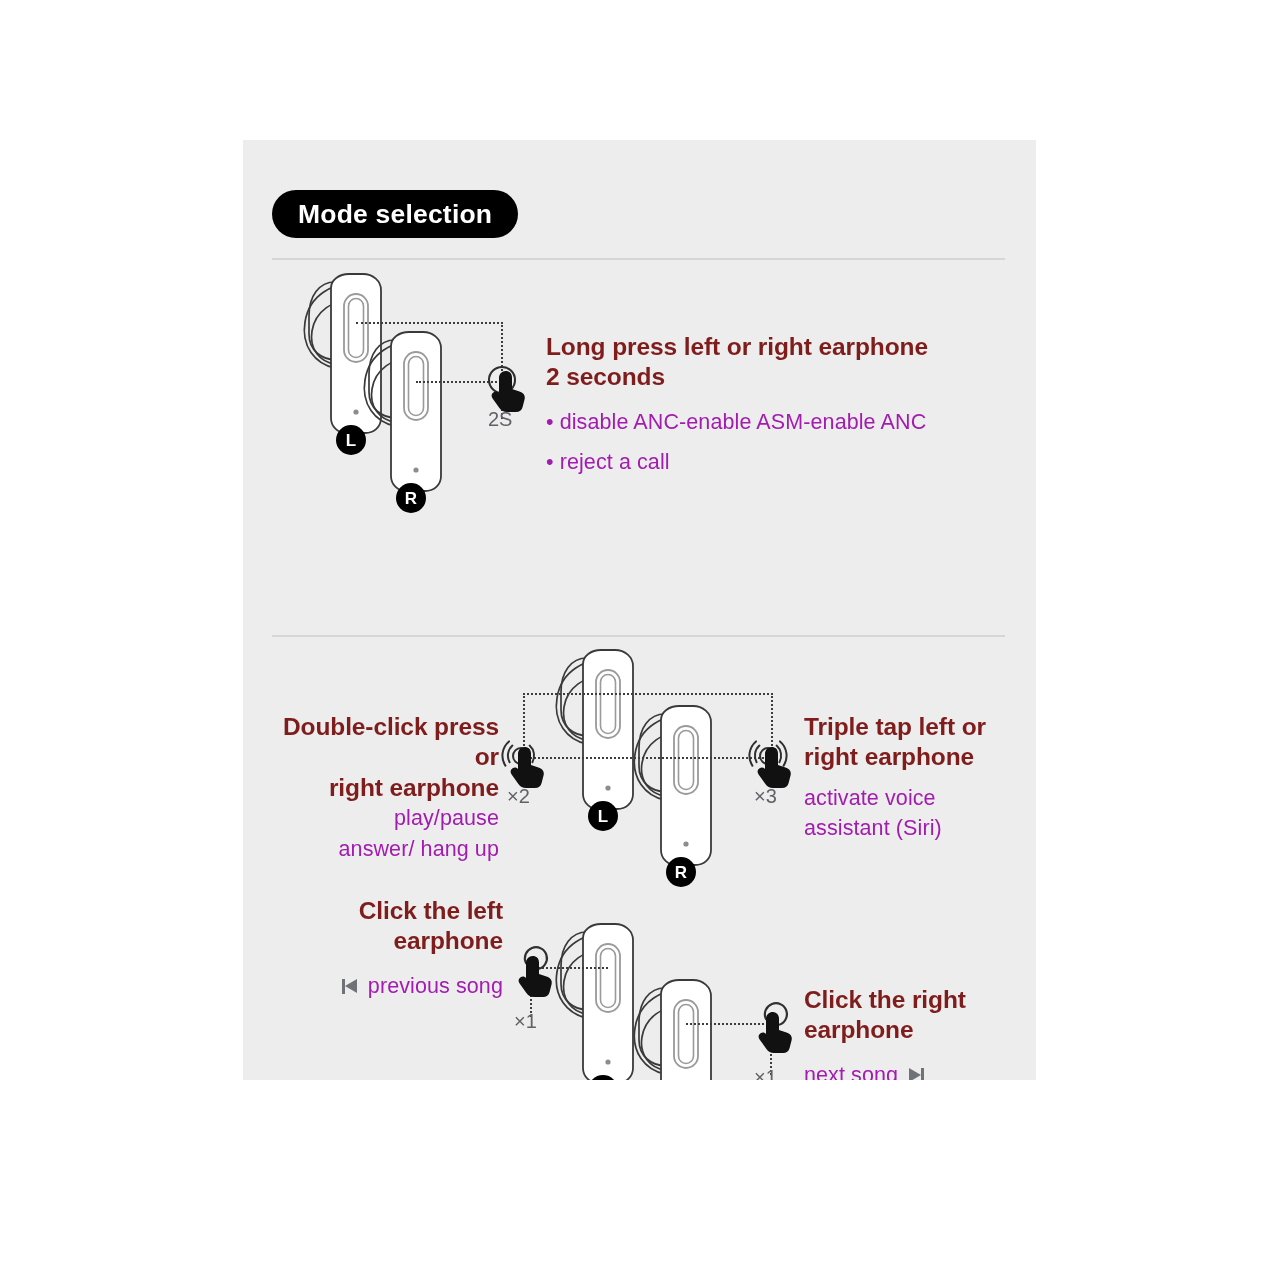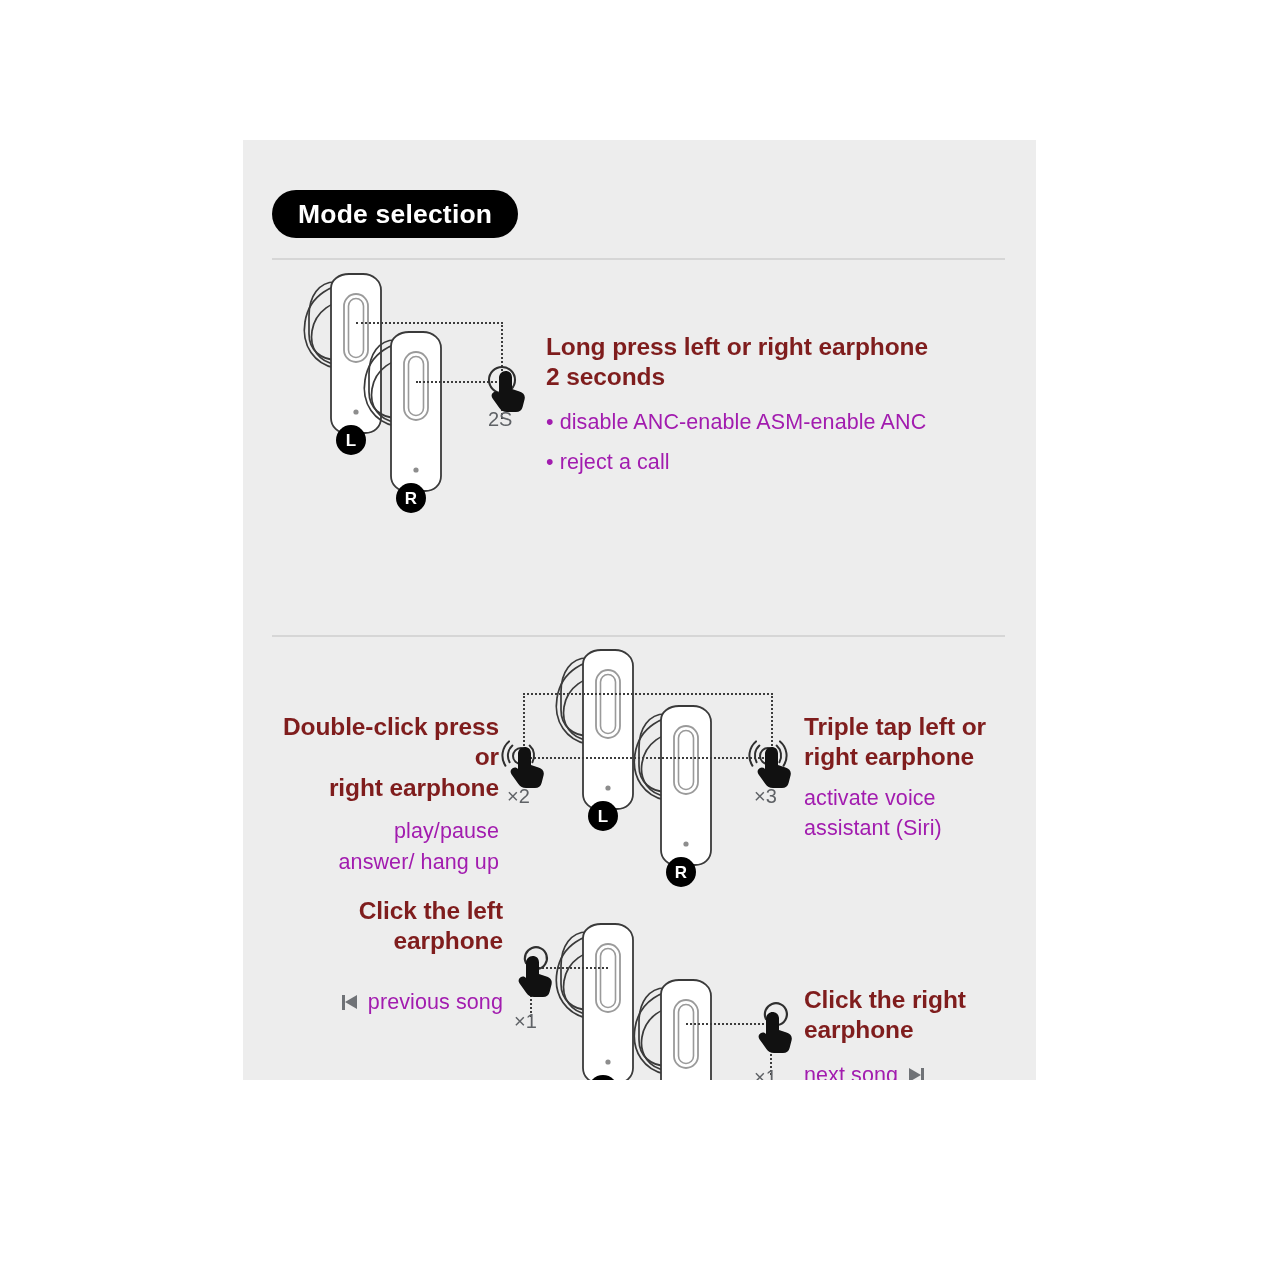--- a/index.html
+++ b/index.html
@@ -44,27 +44,27 @@
 
   .blk{position:absolute;}
 
   
   #txt-longpress{left:303px;top:192px;width:420px;}
   #txt-longpress .sub{margin-top:14px;}
   #txt-longpress .bullet{margin-bottom:10px;}
 
   
   #txt-double{left:16px;top:572px;width:240px;text-align:right;}
-  #txt-double .sub{margin-top:13px;}
+  #txt-double .sub{}
   #txt-triple{left:561px;top:572px;width:250px;}
   #txt-triple .sub{margin-top:10px;}
 
   
   #txt-clickleft{left:40px;top:756px;width:220px;text-align:right;}
-  #txt-clickleft .sub{margin-top:30px;text-align:center;}
+  #txt-clickleft .sub{margin-top:14px;text-align:center;}
   #txt-clickright{left:561px;top:845px;width:240px;}
   #txt-clickright .sub{margin-top:14px;}
 
   .songline{display:flex;align-items:center;gap:9px;white-space:nowrap;}
   .songline.toright{justify-content:flex-end;}
 
   
   .trk{display:inline-block;width:17px;height:17px;position:relative;flex:0 0 auto;}
   .trk .bar{position:absolute;top:1px;width:3.2px;height:15px;background:#6f7276;}
   .trk .tri{position:absolute;top:1px;width:0;height:0;

